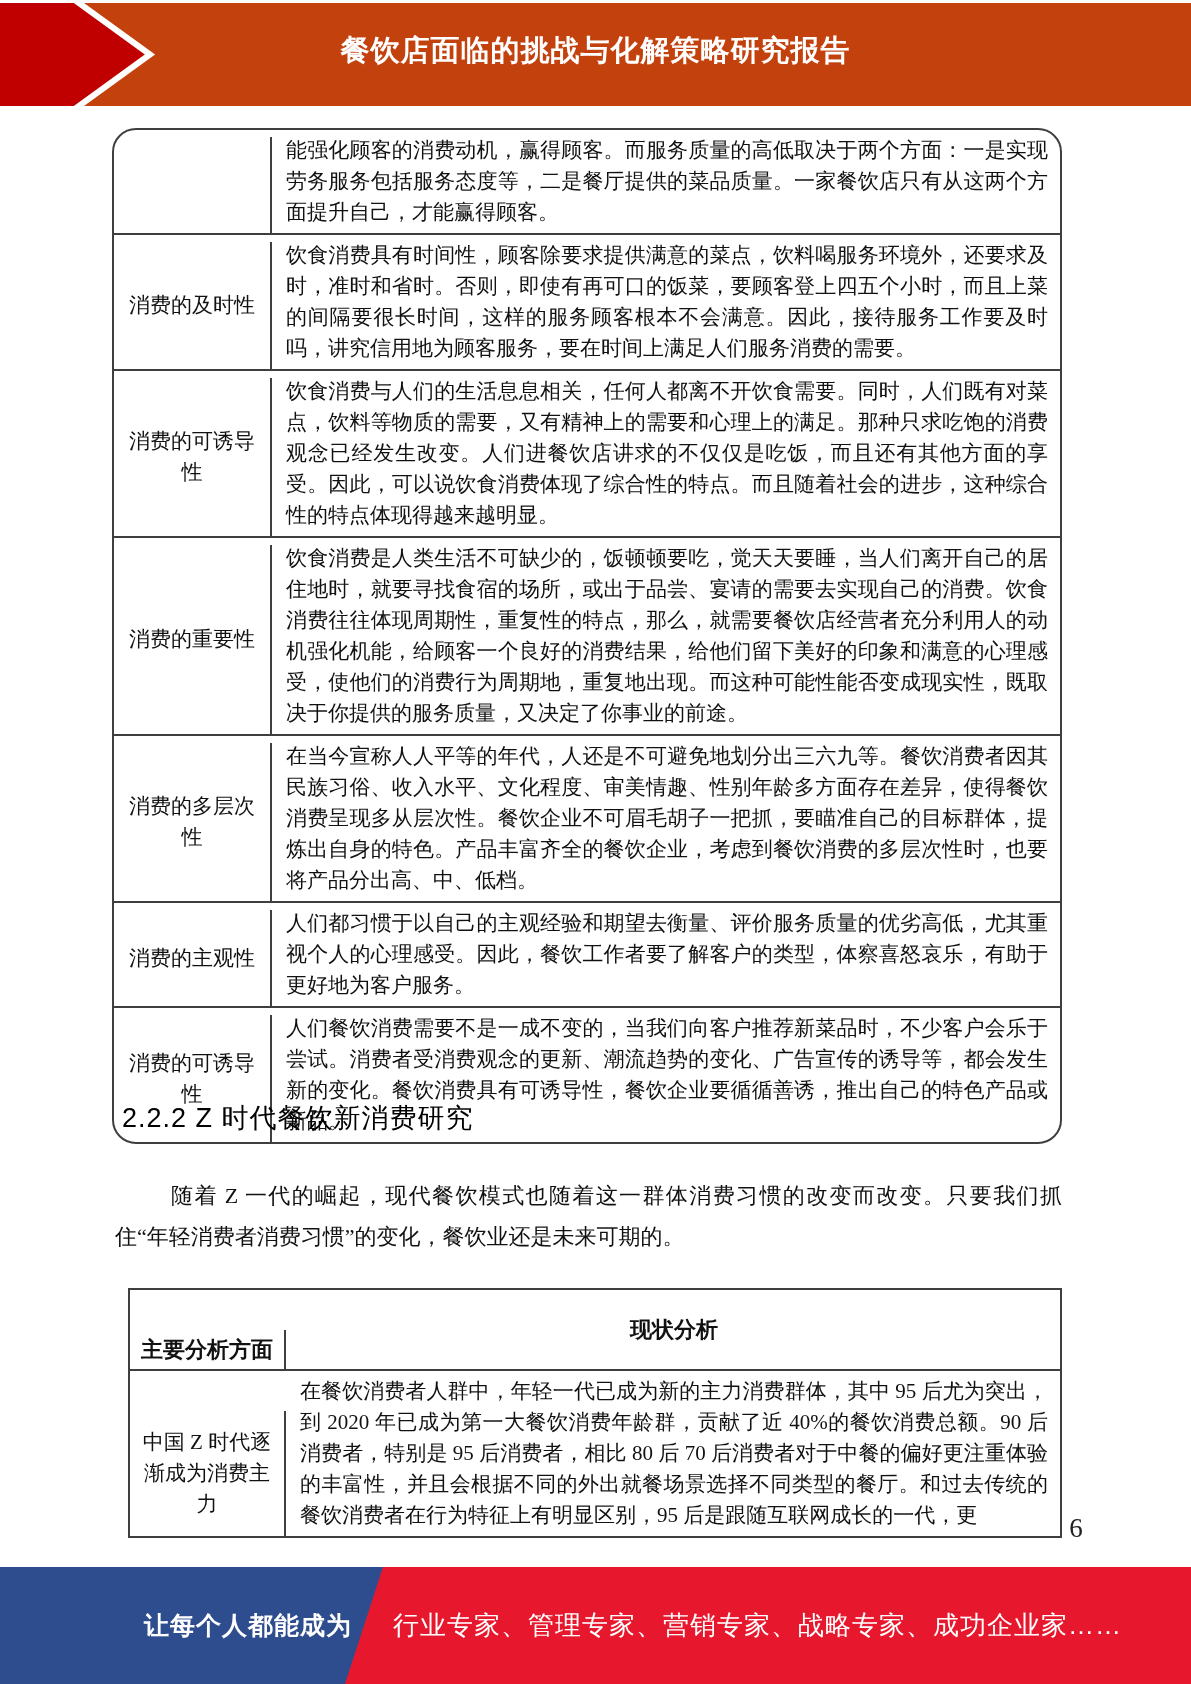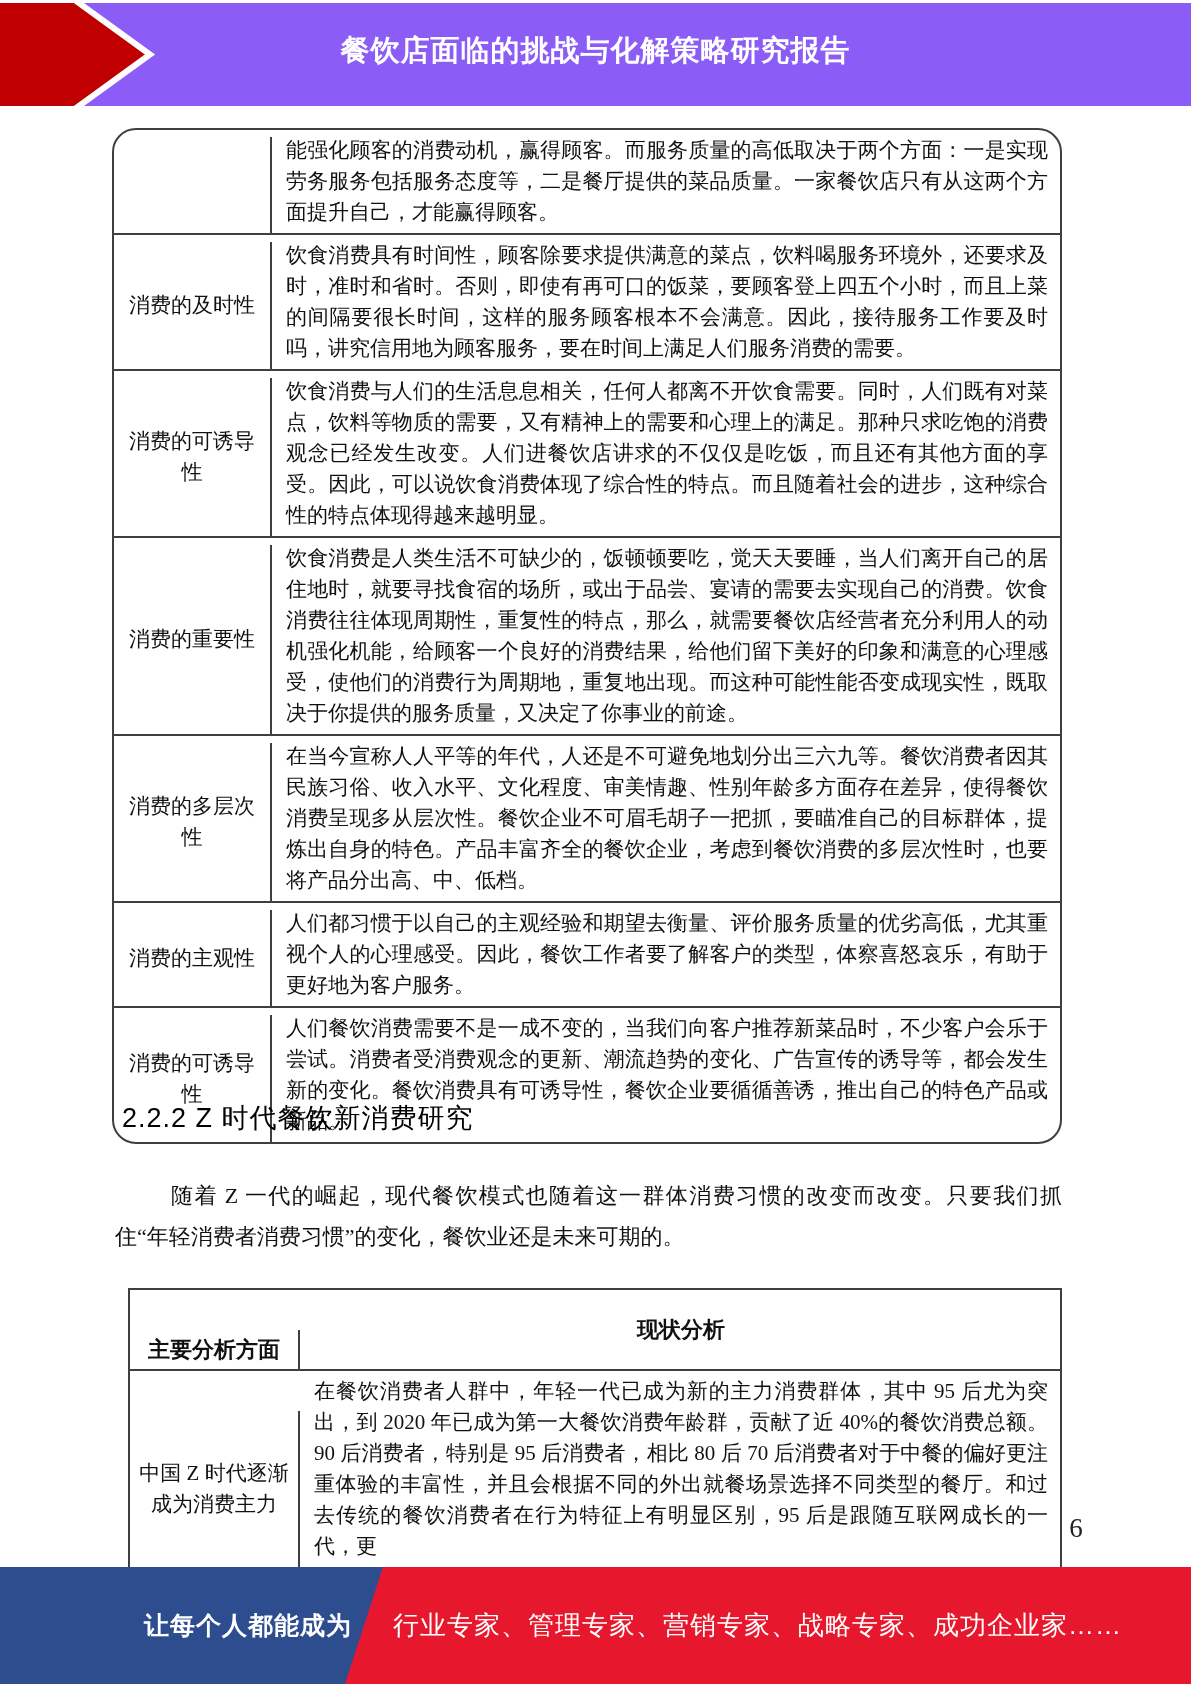--- a/index.html
+++ b/index.html
@@ -5,21 +5,21 @@
   * { margin:0; padding:0; box-sizing:border-box; }
   html,body { background:#e9e9e9; }
   .page {
     position:relative; width:1191px; height:1684px; margin:0 auto;
     background:#ffffff; overflow:hidden;
     font-family:"Liberation Serif","DejaVu Serif",serif; color:#111;
   }
   
   .banner {
     position:absolute; left:0; top:3px; width:1191px; height:103px;
-    background:#8b5cf6;
+    background:#c2410c;
   }
   .banner-title {
     position:absolute; left:0; top:0; width:100%; height:103px;
     line-height:95px; text-align:center; color:#ffffff;
     font-family:"Liberation Sans","DejaVu Sans",sans-serif;
     font-weight:bold; font-size:29px; letter-spacing:1px;
   }
   .banner-arrow { position:absolute; left:0; top:3px; width:160px; height:103px; }
   
   .doc-table { position:absolute; border:2px solid #3f3f3f; background:#fff; }
@@ -30,21 +30,21 @@
     text-align:center; border-right:2px solid #3f3f3f;
     font-size:21px; line-height:31px; padding:4px 6px;
   }
   .t-content {
     flex:1 1 auto; font-size:21px; line-height:31px;
     padding:5px 12px 5px 14px; text-align:justify;
   }
   #table1 { left:112px; top:128px; width:950px;border-radius:24px; }
   #table1 .t-label { width:158px;margin-top:7px; }
   #table2 { left:128px; top:1288px; width:934px; }
-  #table2 .t-label { width:170px;margin-top:40px; }
+  #table2 .t-label { width:156px;margin-top:40px; }
   #table2 .t-head {
     font-family:"Liberation Sans","DejaVu Sans",sans-serif;
     font-weight:bold; font-size:22px;
   }
   #table2 .t-head.t-content { text-align:center; display:flex; align-items:center; justify-content:center; }
   
   .sec-heading {
     position:absolute; left:122px; top:1100px; width:940px;
     font-family:"Liberation Sans","DejaVu Sans",sans-serif;
     font-weight:normal; font-size:27px; letter-spacing:1px; color:#000000;

